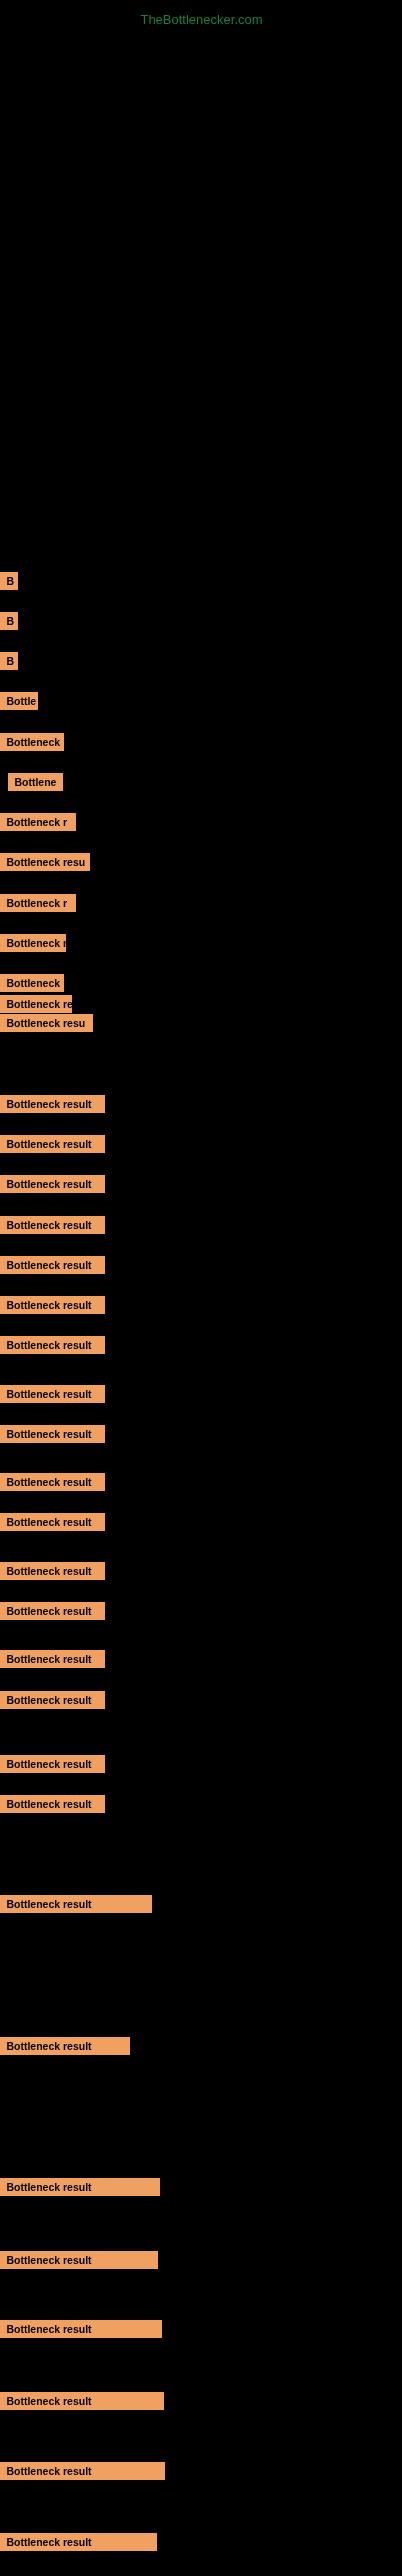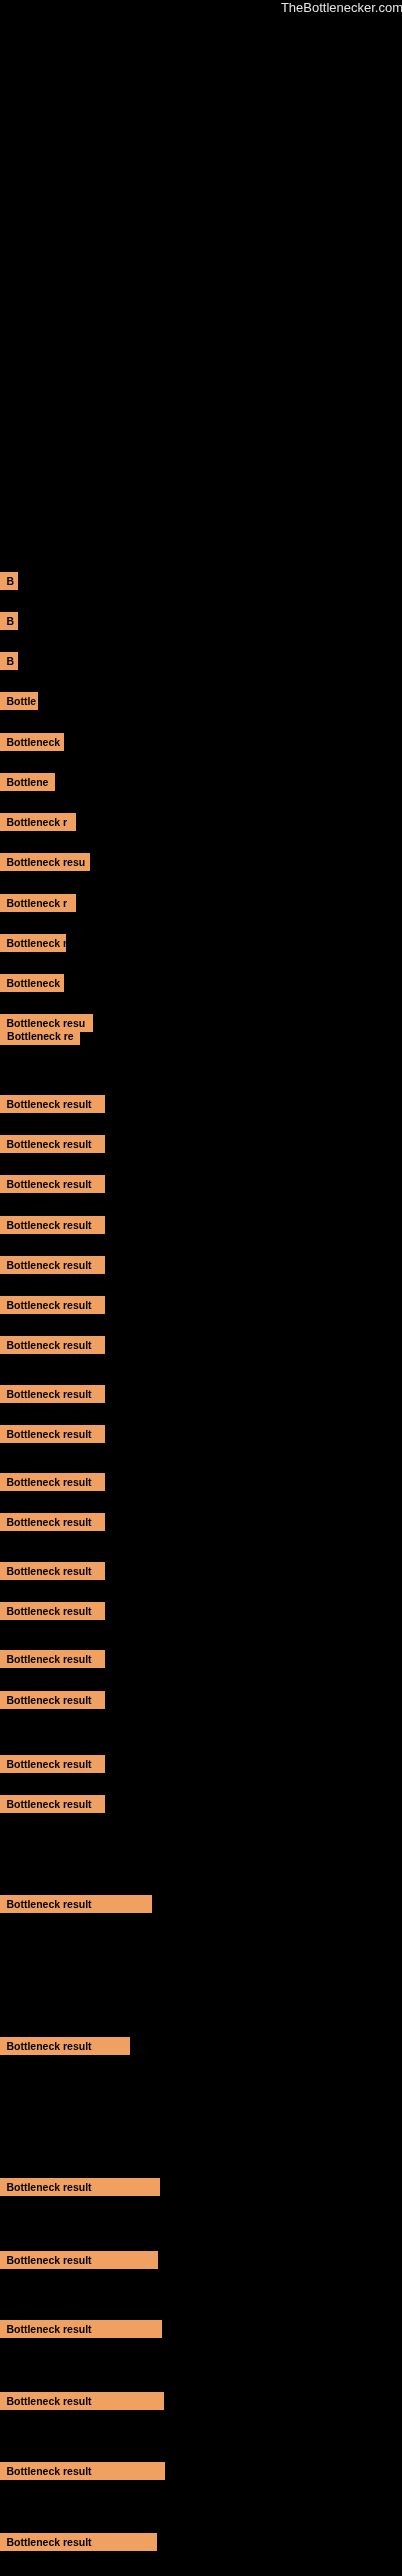--- a/index.html
+++ b/index.html
@@ -8,24 +8,24 @@
       box-sizing: border-box;
     }
     body {
       background-color: #000000;
       width: 403px;
       min-height: 2576px;
       font-family: Arial, sans-serif;
       position: relative;
     }
     .site-title {
-      text-align: right;
-      color: #e5e5e5;
+      text-align: center;
+      color: #15803d;
       font-size: 13px;
-      padding: 0 0;
+      padding: 12px 0;
       position: relative;
       z-index: 10;
     }
     .bottleneck-item {
       position: absolute;
       left: 0;
       background-color: #f0a060;
       color: #000;
       font-size: 10.5px;
       font-weight: bold;
@@ -37,28 +37,28 @@
 </head>
 <body>
 
 <div class="site-title">TheBottlenecker.com</div>
 
 <div class="bottleneck-item" style="top: 572px; width: 17.7px;">B</div>
 <div class="bottleneck-item" style="top: 612px; width: 17.7px;">B</div>
 <div class="bottleneck-item" style="top: 652px; width: 17.7px;">B</div>
 <div class="bottleneck-item" style="top: 692px; width: 38px;">Bottle</div>
 <div class="bottleneck-item" style="top: 733px; width: 64px;">Bottleneck</div>
-<div class="bottleneck-item" style="top: 773px; width: 55px;">Bottlene</div>
+<div class="bottleneck-item" style="top: 773px; width: 55px; margin-left: 8px;">Bottlene</div>
 <div class="bottleneck-item" style="top: 813px; width: 76px;">Bottleneck r</div>
 <div class="bottleneck-item" style="top: 853px; width: 90px;">Bottleneck resu</div>
 <div class="bottleneck-item" style="top: 894px; width: 76px;">Bottleneck r</div>
 <div class="bottleneck-item" style="top: 934px; width: 66px;">Bottleneck res</div>
 <div class="bottleneck-item" style="top: 974px; width: 64px;">Bottleneck</div>
 <div class="bottleneck-item" style="top: 1014px; width: 93px;">Bottleneck resu</div>
-<div class="bottleneck-item" style="top: 1027px; width: 80px; text-align: right;">Bottleneck re</div>
+<div class="bottleneck-item" style="top: 995px; width: 72px;">Bottleneck re</div>
 <div class="bottleneck-item" style="top: 1095px; width: 105px;">Bottleneck result</div>
 <div class="bottleneck-item" style="top: 1135px; width: 105px;">Bottleneck result</div>
 <div class="bottleneck-item" style="top: 1175px; width: 105px;">Bottleneck result</div>
 <div class="bottleneck-item" style="top: 1216px; width: 105px;">Bottleneck result</div>
 <div class="bottleneck-item" style="top: 1256px; width: 105px;">Bottleneck result</div>
 <div class="bottleneck-item" style="top: 1296px; width: 105px;">Bottleneck result</div>
 <div class="bottleneck-item" style="top: 1336px; width: 105px;">Bottleneck result</div>
 <div class="bottleneck-item" style="top: 1385px; width: 105px;">Bottleneck result</div>
 <div class="bottleneck-item" style="top: 1425px; width: 105px;">Bottleneck result</div>
 <div class="bottleneck-item" style="top: 1473px; width: 105px;">Bottleneck result</div>

